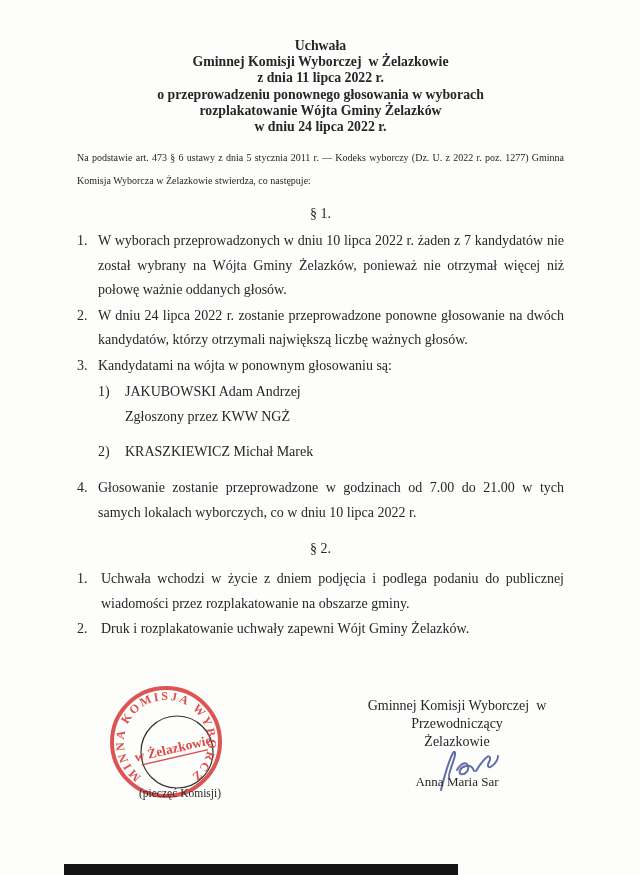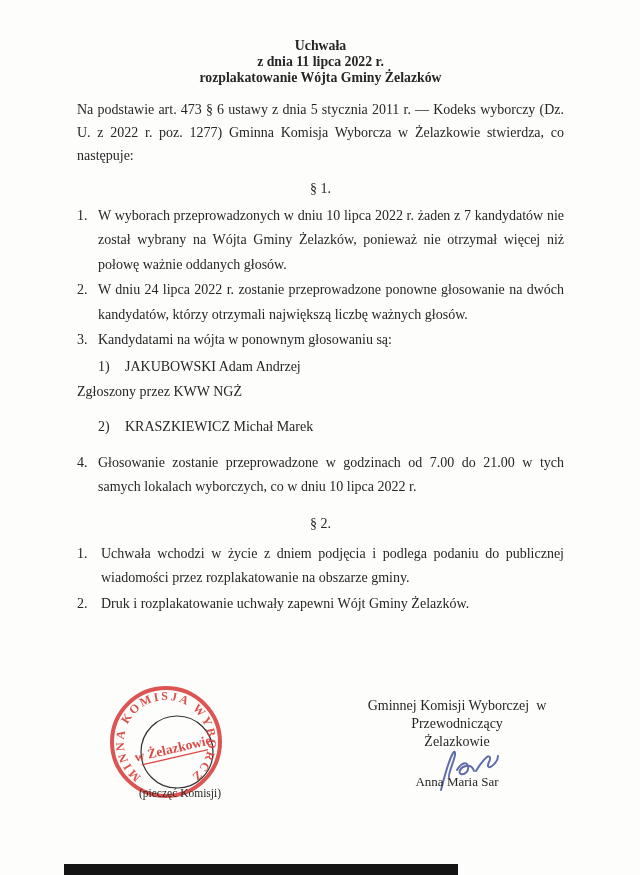--- a/index.html
+++ b/index.html
@@ -5,52 +5,55 @@
   html,body{margin:0;padding:0;background:#888;}
   .page{
     position:relative;width:640px;height:875px;margin:0 auto;
     background:#fdfdfc;overflow:hidden;
     font-family:"Liberation Serif","DejaVu Serif",serif;
     color:#262626;
   }
   .main{position:absolute;left:77px;top:38px;width:487px;}
   .title-block{text-align:center;font-weight:bold;font-size:13.8px;line-height:16.2px;}
   .title-line{white-space:pre-wrap;}
-  .preamble{margin-top:11px;font-size:14px;line-height:23px;text-align:justify;}
+  .preamble{margin-top:11px;font-size:10px;line-height:23px;text-align:justify;}
   .sec-heading{margin-top:10px;font-size:14px;line-height:23px;text-align:center;}
   .olist{margin-top:4px;}
   .item{display:flex;font-size:14px;line-height:24.5px;margin-bottom:1px;}
   .item .num{flex:0 0 21px;}
   .s2 .num{flex:0 0 24px;}
   .item .txt{flex:1;text-align:justify;}
   .cand{margin-left:21px;display:flex;font-size:14px;line-height:25px;}
   .cand .cnum{flex:0 0 27px;}
-  .cand-committee{font-size:14px;line-height:25px;}
+  .cand-committee{margin-left:48px;font-size:14px;line-height:25px;}
   .gap10{height:10px;} .gap12{height:12px;} .gap3{height:3px;}
   .stamp-wrap{position:absolute;left:95px;top:678px;width:175px;height:140px;}
   .sig-block{
     position:absolute;left:336px;top:697px;width:242px;
     text-align:center;font-size:14px;line-height:18px;
   }
   .sig-line{white-space:pre-wrap;}
   .sig-scribble{position:absolute;left:413px;top:744px;width:100px;height:52px;}
   .sig-name{position:absolute;left:336px;top:774px;width:242px;text-align:center;font-size:13px;}
   .scan-bar{position:absolute;left:64px;top:864px;width:394px;height:11px;background:#141414;}
 </style>
 </head>
 <body>
 
 <div class="page">
 
   <div class="main">
 
     <div class="title-block">
       <div class="title-line">Uchwała</div>
+      <div class="title-line">Gminnej Komisji Wyborczej  w Żelazkowie</div>
       <div class="title-line">z dnia 11 lipca 2022 r.</div>
+      <div class="title-line">o przeprowadzeniu ponownego głosowania w wyborach</div>
       <div class="title-line">rozplakatowanie Wójta Gminy Żelazków</div>
+      <div class="title-line">w dniu 24 lipca 2022 r.</div>
     </div>
 
     <div class="preamble">Na podstawie art. 473 § 6 ustawy z dnia 5 stycznia 2011 r. — Kodeks wyborczy (Dz. U. z 2022 r. poz. 1277) Gminna Komisja Wyborcza w Żelazkowie stwierdza, co następuje:</div>
 
     <div class="sec-heading">§ 1.</div>
 
     <div class="olist">
       <div class="item">
         <span class="num">1.</span>
         <span class="txt">W wyborach przeprowadzonych w dniu 10 lipca 2022 r. żaden z 7 kandydatów nie został wybrany na Wójta Gminy Żelazków, ponieważ nie otrzymał więcej niż połowę ważnie oddanych głosów.</span>

